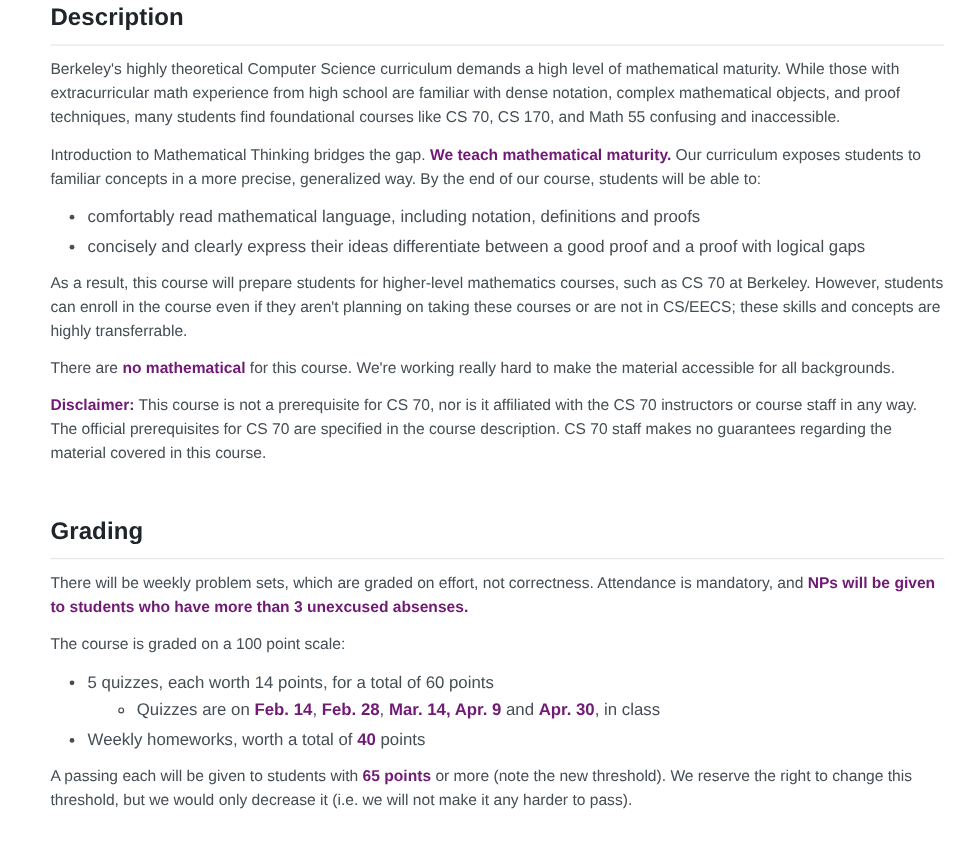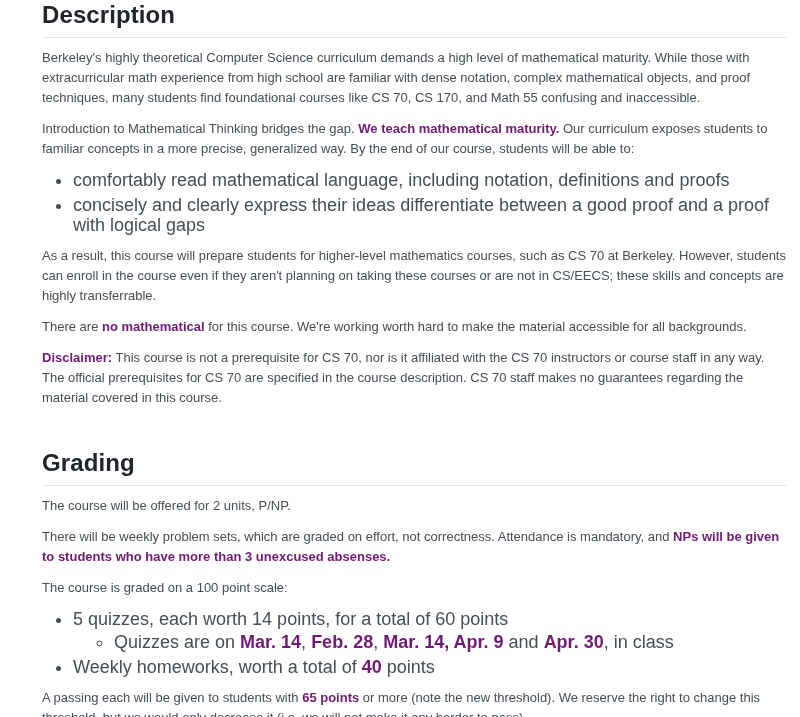--- a/index.html
+++ b/index.html
@@ -15,41 +15,41 @@
     box-sizing: border-box;
     padding: 2px 13px 0 42px;
     background: #ffffff;
     font-family: "Liberation Sans", sans-serif;
     color: #454d55;
   }
   h2 {
     margin: 0 0 10px 0;
     padding: 0 0 9px 0;
     border-bottom: 1px solid #e5e7ea;
-    font-size: 24px;
+    font-size: 20px;
     line-height: 26px;
     font-weight: 700;
     color: #20252b;
     letter-spacing: 0.1px;
   }
   h2.mt { margin-top: 42px; }
   p {
     margin: 0 0 11px 0;
     font-size: 13px;
     line-height: 20px;
     color: #454d55;
   }
   strong {
     font-weight: 700;
     color: #701a75;
   }
   ul {
     margin: 0 0 11px 0;
     padding: 0 0 0 31px;
-    font-size: 18px;
+    font-size: 14px;
     line-height: 20px;
     color: #454d55;
     list-style-type: disc;
   }
   li { margin: 0 0 5px 0; }
   ul.nested {
     margin: 3px 0 0 0;
     padding-left: 41px;
     list-style-type: circle;
   }
@@ -67,38 +67,37 @@
 
     <p><span>Introduction to Mathematical Thinking bridges the gap. </span><strong>We teach mathematical maturity.</strong><span> Our curriculum exposes students to familiar concepts in a more precise, generalized way. By the end of our course, students will be able to:</span></p>
 
     <ul>
       <li>comfortably read mathematical language, including notation, definitions and proofs</li>
       <li>concisely and clearly express their ideas differentiate between a good proof and a proof with logical gaps</li>
     </ul>
 
     <p>As a result, this course will prepare students for higher-level mathematics courses, such as CS 70 at Berkeley. However, students can enroll in the course even if they aren't planning on taking these courses or are not in CS/EECS; these skills and concepts are highly transferrable.</p>
 
-    <p><span>There are </span><strong>no mathematical</strong><span> for this course. We're working worth hard to make the material accessible for all backgrounds.</span></p>
+    <p><span>There are </span><strong>no mathematical</strong><span> for this course. We're working really hard to make the material accessible for all backgrounds.</span></p>
 
     <p><strong>Disclaimer:</strong><span> This course is not a prerequisite for CS 70, nor is it affiliated with the CS 70 instructors or course staff in any way. The official prerequisites for CS 70 are specified in the course description. CS 70 staff makes no guarantees regarding the material covered in this course.</span></p>
   </section>
 
   <section>
     <h2 class="mt">Grading</h2>
 
-    <p>The course will be offered for 2 units, P/NP.</p>
 
     <p><span>There will be weekly problem sets, which are graded on effort, not correctness. Attendance is mandatory, and </span><strong>NPs will be given to students who have more than 3 unexcused absenses.</strong></p>
 
     <p>The course is graded on a 100 point scale:</p>
 
     <ul>
       <li><span>5 quizzes, each worth 14 points, for a total of 60 points</span>
         <ul class="nested">
-          <li><span>Quizzes are on </span><strong>Mar. 14</strong><span>, </span><strong>Feb. 28</strong><span>, </span><strong>Mar. 14, Apr. 9</strong><span> and </span><strong>Apr. 30</strong><span>, in class</span></li>
+          <li><span>Quizzes are on </span><strong>Feb. 14</strong><span>, </span><strong>Feb. 28</strong><span>, </span><strong>Mar. 14, Apr. 9</strong><span> and </span><strong>Apr. 30</strong><span>, in class</span></li>
         </ul>
       </li>
       <li><span>Weekly homeworks, worth a total of </span><strong>40</strong><span> points</span></li>
     </ul>
 
     <p><span>A passing each will be given to students with </span><strong>65 points</strong><span> or more (note the new threshold). We reserve the right to change this threshold, but we would only decrease it (i.e. we will not make it any harder to pass).</span></p>
   </section>
 
 </div>
 

